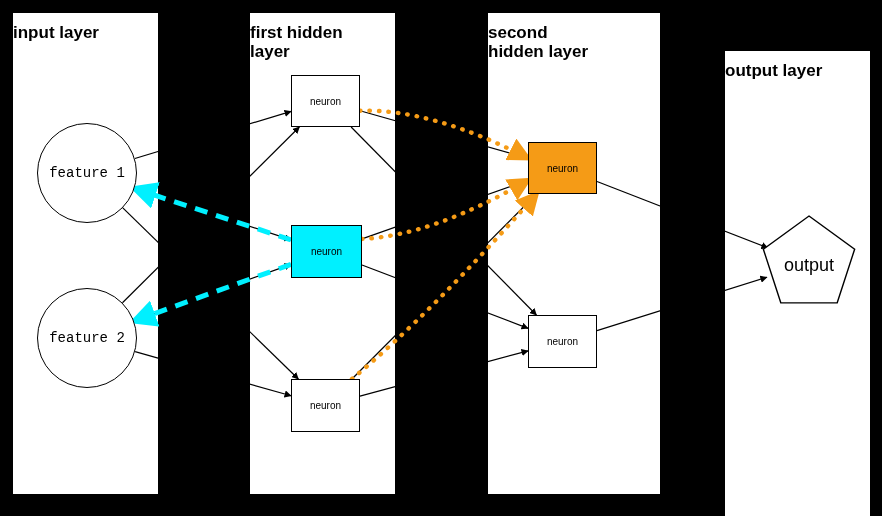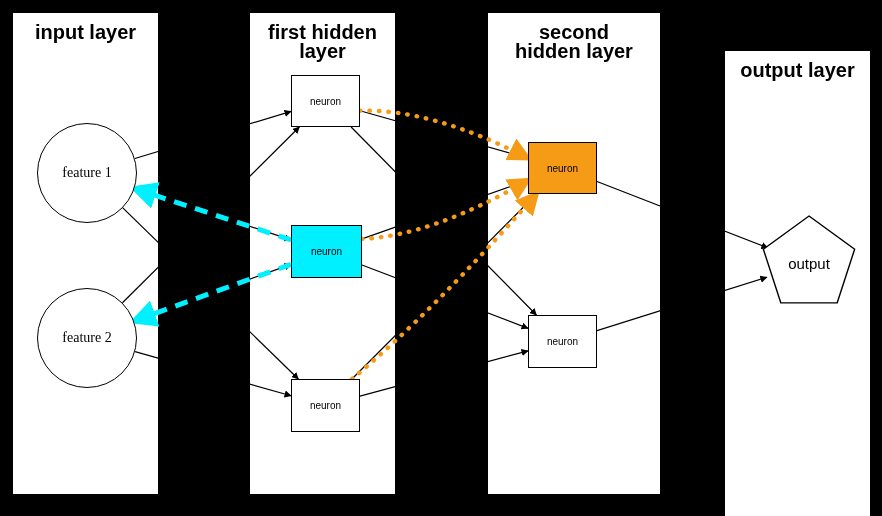--- a/index.html
+++ b/index.html
@@ -22,23 +22,23 @@
   .panel {
     position: absolute;
     background: #ffffff;
     box-sizing: border-box;
   }
   .panel-title {
     position: absolute;
     left: 0;
     right: 0;
     top: 10px;
-    text-align: center;
+    text-align: left;
     font-weight: bold;
-    font-size: 20px;
+    font-size: 17px;
     line-height: 19px;
     color: #000000;
     font-family: "Liberation Sans", sans-serif;
     white-space: pre-line;
   }
   .node-box {
     position: absolute;
     box-sizing: border-box;
     border: 1.6px solid #000000;
     background: #ffffff;
@@ -55,30 +55,30 @@
     position: absolute;
     box-sizing: border-box;
     border: 1.4px solid #000000;
     border-radius: 50%;
     background: #ffffff;
     display: flex;
     align-items: center;
     justify-content: center;
     font-size: 14px;
     color: #000000;
-    font-family: Liberation Serif, serif;
+    font-family: Liberation Mono, monospace;
   }
   .pentagon-wrap {
     position: absolute;
   }
   .pentagon-label {
     position: absolute;
     width: 100%;
     text-align: center;
-    font-size: 15px;
+    font-size: 18px;
     color: #000000;
     font-family: "Liberation Sans", sans-serif;
   }
   svg.edges {
     position: absolute;
     left: 0;
     top: 0;
     width: 882px;
     height: 516px;
     overflow: visible;

